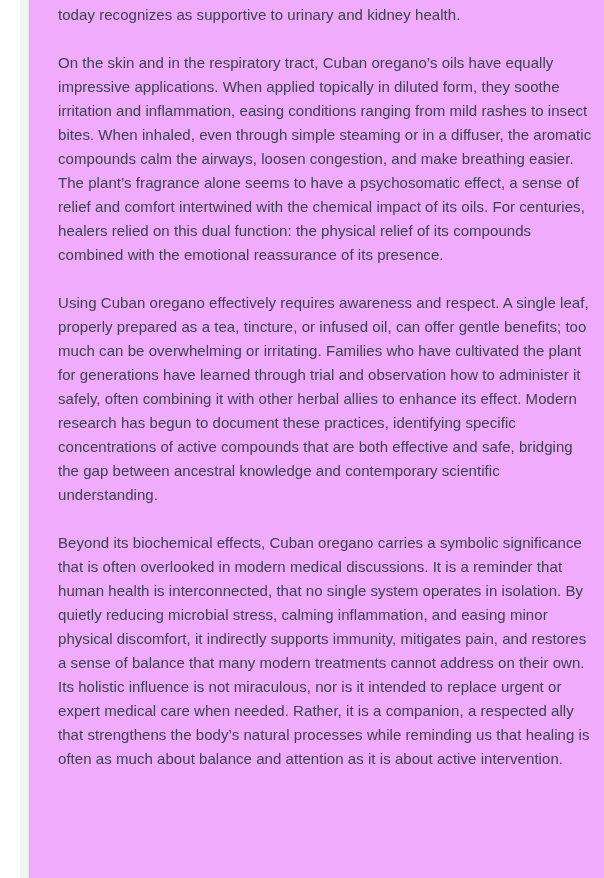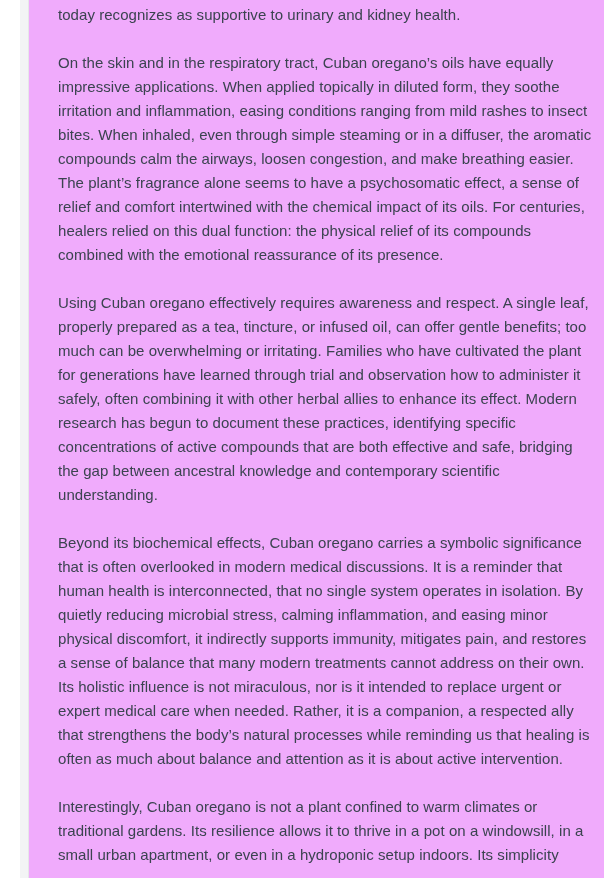--- a/index.html
+++ b/index.html
@@ -77,17 +77,14 @@
     <p class="para">Beyond its biochemical effects, Cuban oregano carries a symbolic significance
 that is often overlooked in modern medical discussions. It is a reminder that
 human health is interconnected, that no single system operates in isolation. By
 quietly reducing microbial stress, calming inflammation, and easing minor
 physical discomfort, it indirectly supports immunity, mitigates pain, and restores
 a sense of balance that many modern treatments cannot address on their own.
 Its holistic influence is not miraculous, nor is it intended to replace urgent or
 expert medical care when needed. Rather, it is a companion, a respected ally
 that strengthens the body’s natural processes while reminding us that healing is
 often as much about balance and attention as it is about active intervention.</p>
-    <p class="para">Interestingly, Cuban oregano is not a plant confined to warm climates or
-traditional gardens. Its resilience allows it to thrive in a pot on a windowsill, in a
-small urban apartment, or even in a hydroponic setup indoors. Its simplicity</p>
   </main>
 </div>
 
 </body></html>

